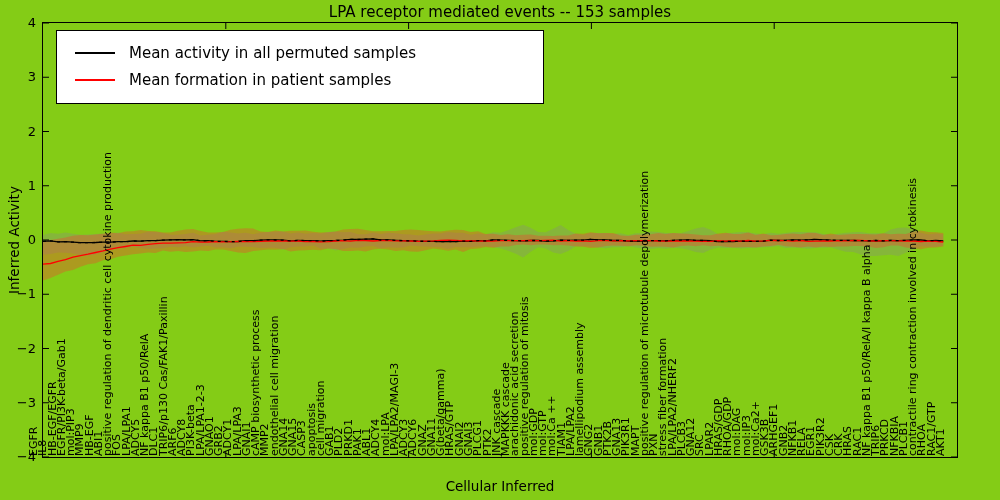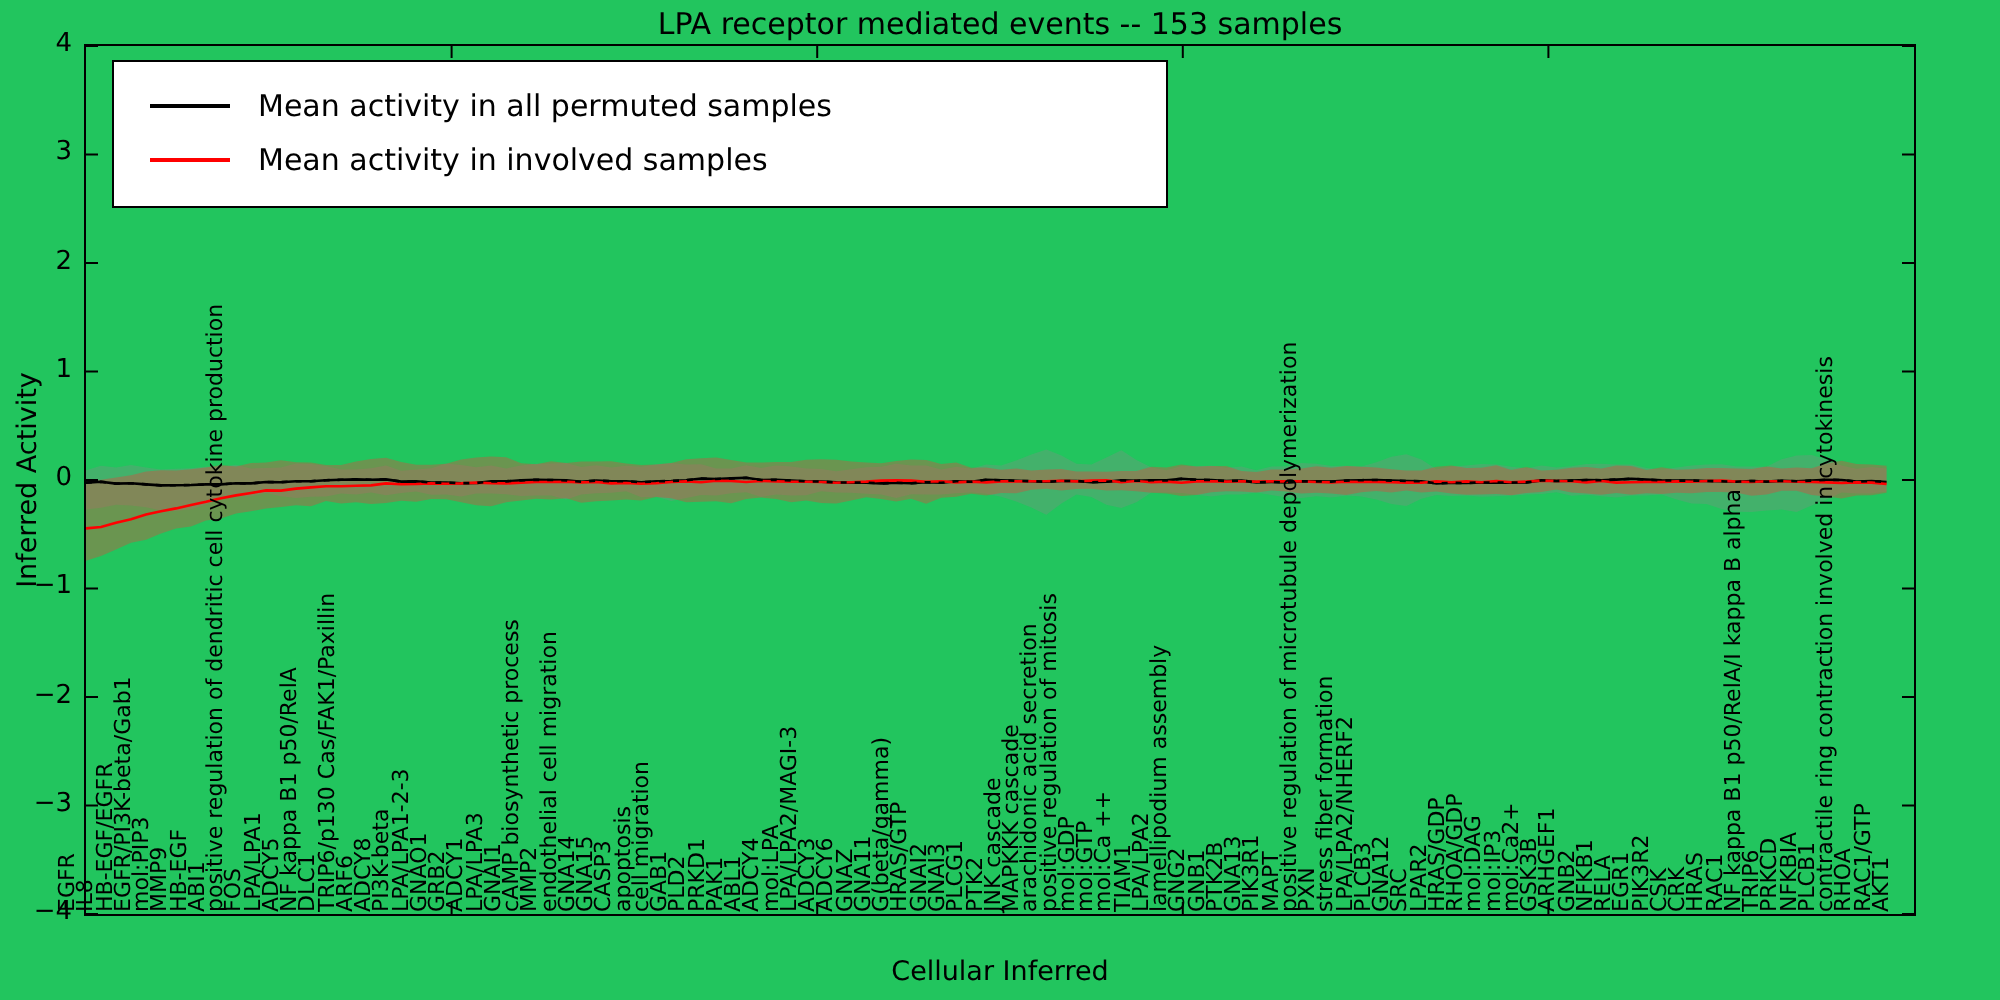--- a/index.html
+++ b/index.html
@@ -1,31 +1,31 @@
 <!DOCTYPE html>
 <html><head>
 <meta charset="utf-8">
 <style>
   html,body{margin:0;padding:0;background:#fff;}
-  #figure{position:relative;width:1000px;height:500px;background:#22c55e;
+  #figure{position:relative;width:1000px;height:500px;background:#84cc16;
           font-family:"DejaVu Sans","Liberation Sans",sans-serif;overflow:hidden;}
   #title{position:absolute;left:0;top:3px;width:1000px;text-align:center;
          font-size:15px;color:#000;}
   #ylabel{position:absolute;left:-56px;top:232px;width:140px;text-align:center;
           transform:rotate(-90deg);font-size:13.5px;color:#000;}
   #xlabel{position:absolute;left:0;top:478px;width:1000px;text-align:center;
           font-size:13.5px;color:#000;}
   #plot-area{position:absolute;left:42px;top:22px;width:916px;height:436px;
              border:1px solid #000;box-sizing:border-box;}
   #plot-svg{position:absolute;left:0;top:0;}
   #yticks .yt{position:absolute;width:34px;text-align:right;font-size:13px;color:#000;
               transform:translateY(-50%);}
   #xticklabels .xt{position:absolute;white-space:nowrap;font-size:11px;color:#000;
                    transform-origin:0 100%;transform:rotate(-90deg);line-height:13px;}
-  #legend{position:absolute;left:56px;top:30px;width:528px;background:#fff;
+  #legend{position:absolute;left:56px;top:30px;width:488px;background:#fff;
           border:1px solid #000;padding:8px 10px 10px 10px;box-sizing:border-box;}
   .legend-row{display:flex;align-items:center;height:27px;}
   .legend-line{width:40px;height:0;border-top-width:2px;border-top-style:solid;
                margin:0 14px 0 8px;flex:0 0 auto;}
   .legend-label{font-size:15px;color:#000;white-space:nowrap;}
 </style>
 </head>
 <body>
 
 <div id="figure">
@@ -183,16 +183,16 @@
       <div class="xt" style="left: 946.874px; bottom: 44px;">AKT1</div>
     </div>
 
   <div id="legend">
     <div class="legend-row">
       <span class="legend-line" style="border-top-color: rgb(0, 0, 0);"></span>
       <span class="legend-label">Mean activity in all permuted samples</span>
     </div>
     <div class="legend-row">
       <span class="legend-line" style="border-top-color: rgb(255, 0, 0);"></span>
-      <span class="legend-label">Mean activity in involved samples</span>
+      <span class="legend-label">Mean formation in patient samples</span>
     </div>
   </div>
 </div>
 
 </body></html>

